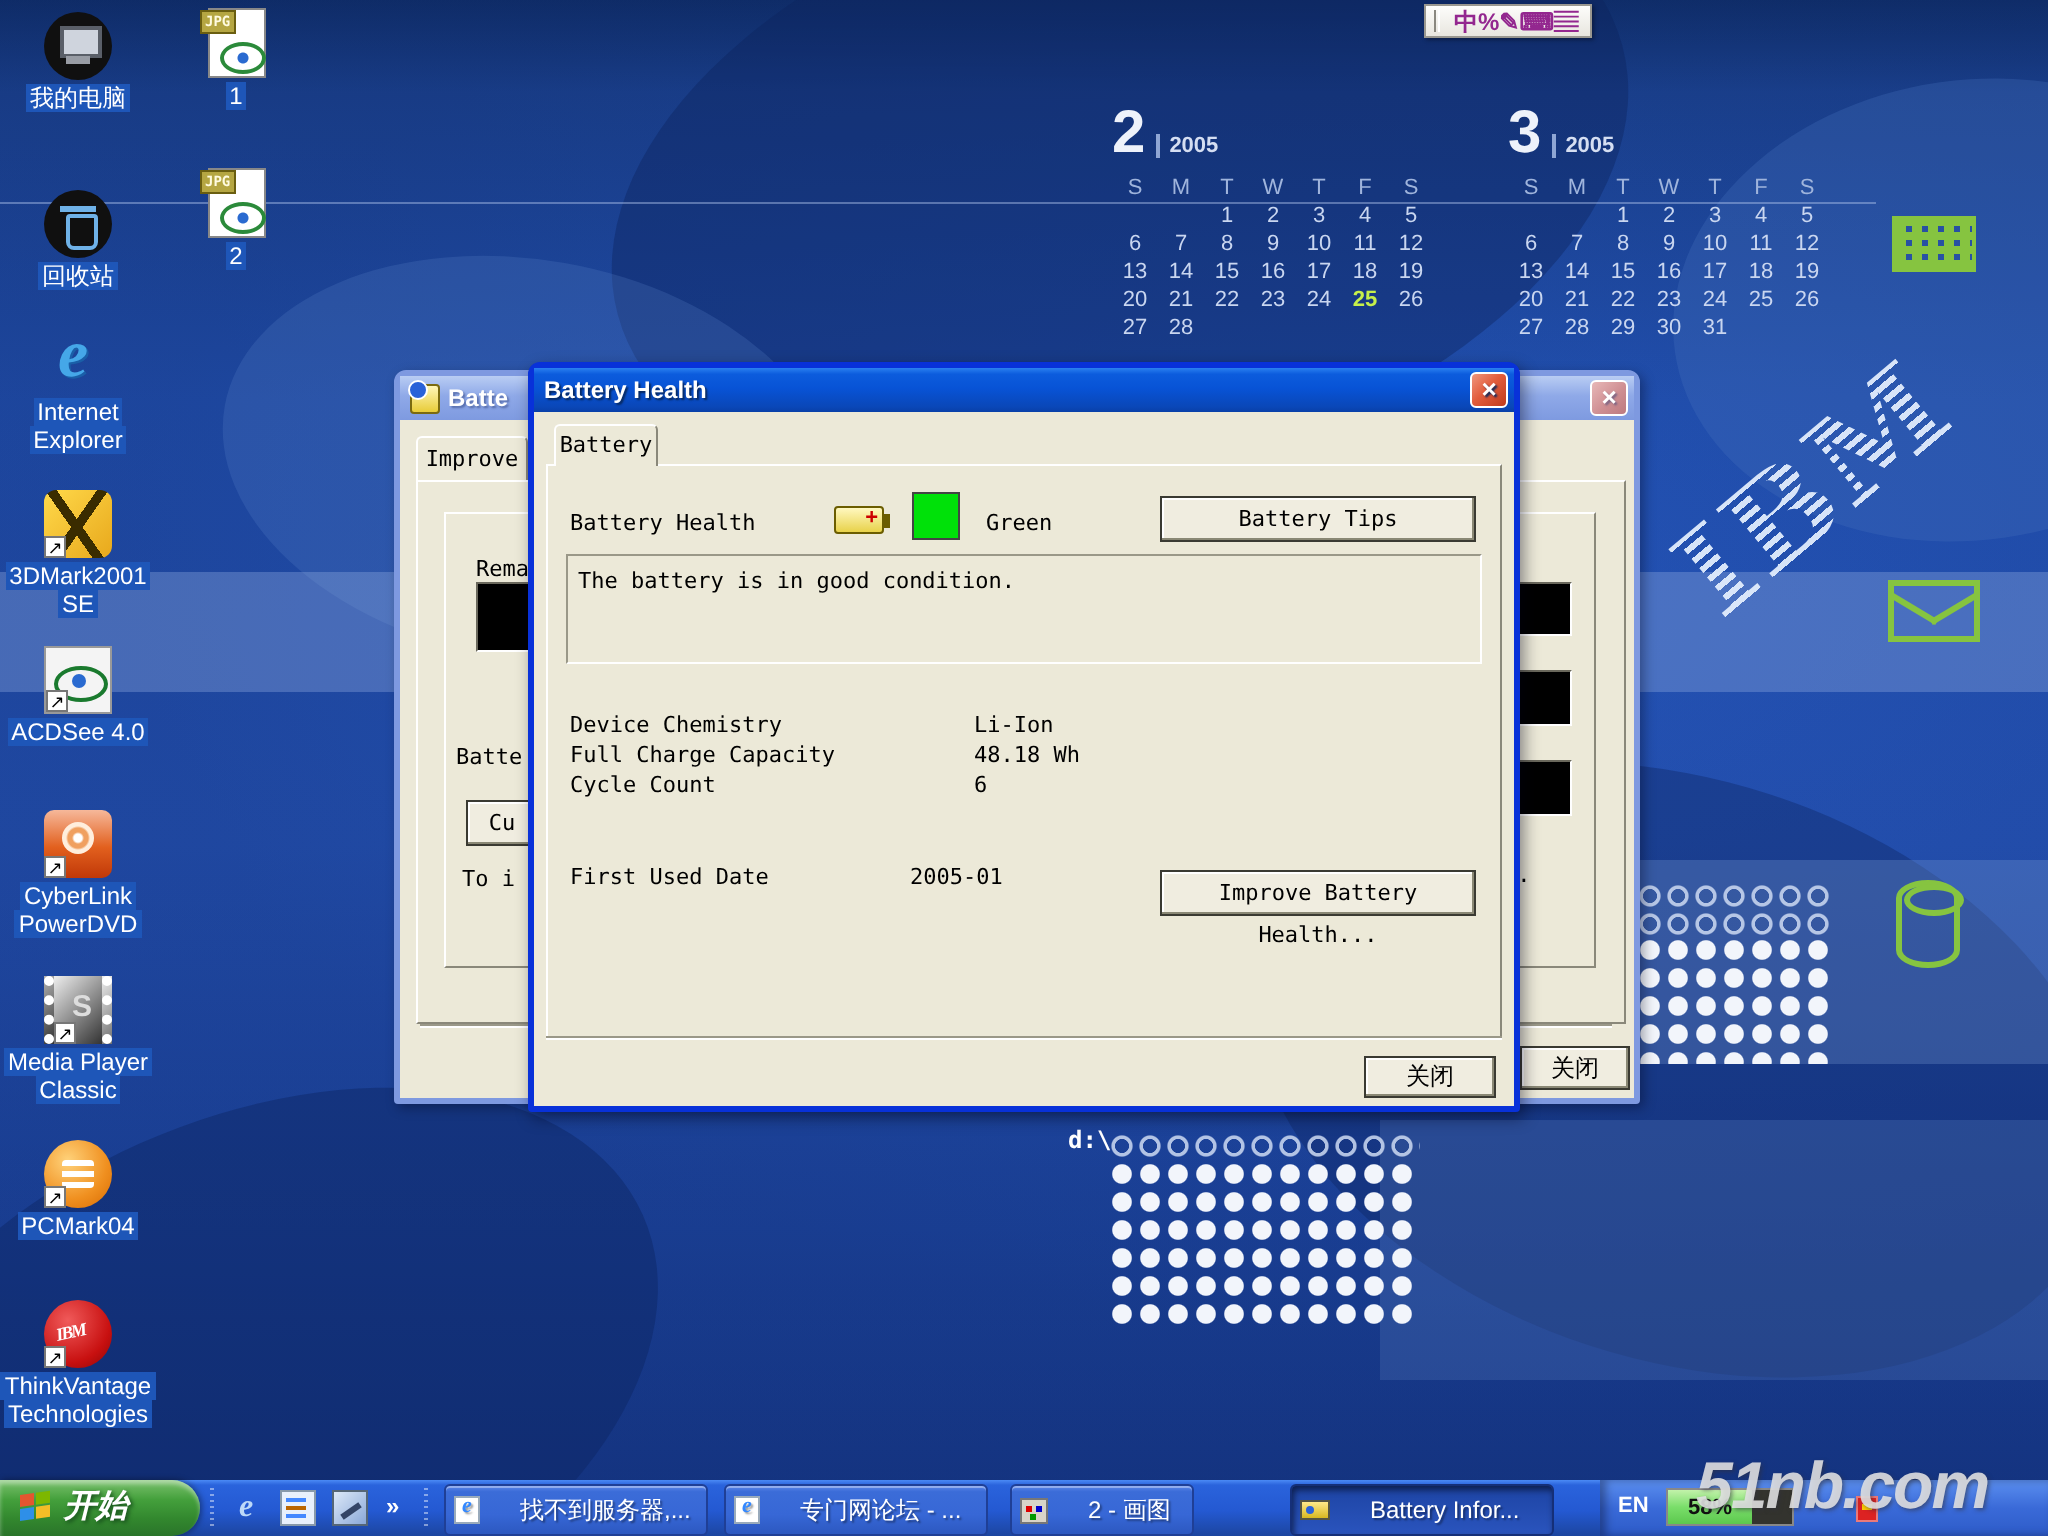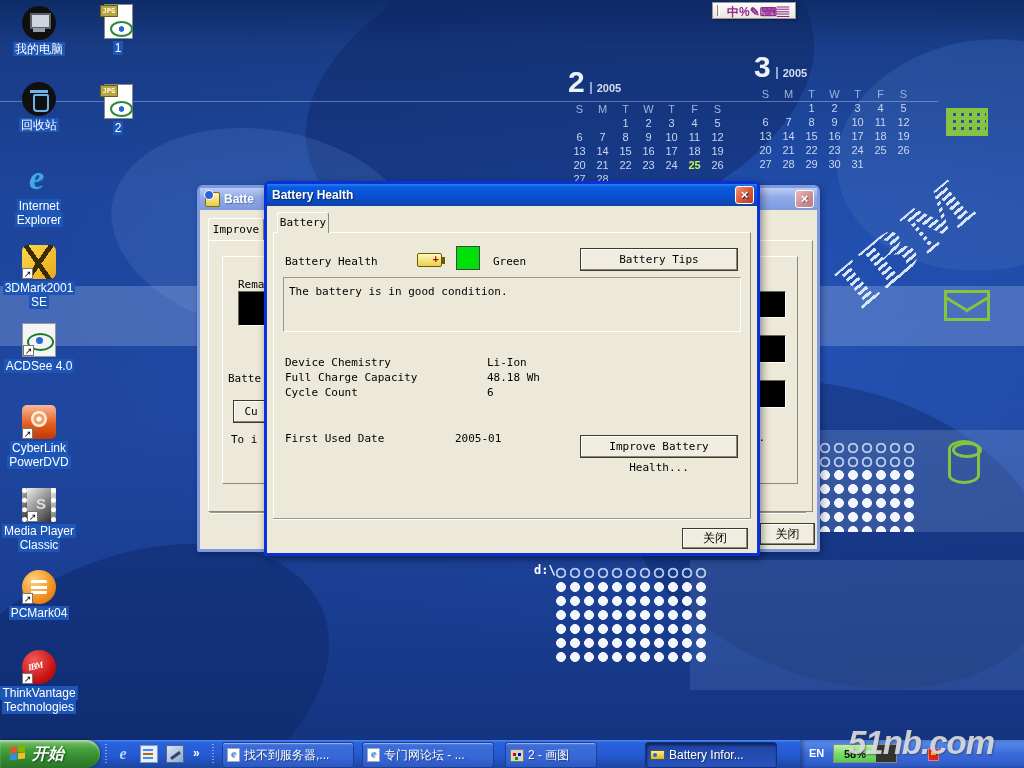--- a/index.html
+++ b/index.html
@@ -135,21 +135,21 @@
   .ql-icon { position:absolute; top:5px; width:18px; height:18px; }
   .ql-e { color:#bcd8f8; font:bold italic 16px "Liberation Serif",serif; text-align:center; line-height:18px; }
   .ql-page { background:#e8f0fc; border:1px solid #89a; }
   .ql-page::after { content:""; position:absolute; left:2px; top:3px; width:10px; height:2px; background:#48f; box-shadow:0 4px 0 #b60, 0 8px 0 #48f; }
   .ql-desk2 { background:linear-gradient(135deg,#dce8f8,#8aa8d8); border:1px solid #567; }
   .ql-desk2::after { content:""; position:absolute; left:3px; top:8px; width:11px; height:3px; background:#346; transform:rotate(-35deg); }
   .ql-chev { position:absolute; top:6px; color:#fff; font-size:12px; font-weight:bold; }
   .task { position:absolute; top:2px; height:24px; border-radius:3px; border:1px solid #1f3f96; color:#fff; font-size:12px;
     background:linear-gradient(180deg,#5b86e8 0%,#3b6cd8 12%,#3767d6 60%,#2c58c0 100%);
     box-shadow:inset 0 1px 0 rgba(255,255,255,.35);
-    display:flex; align-items:center; padding:12px 4px; white-space:nowrap; overflow:hidden; text-shadow:1px 1px 1px rgba(0,0,0,.4); }
+    display:flex; align-items:center; padding:12px 4px; white-space:nowrap; overflow:hidden; text-shadow:1px 1px 1px rgba(0,0,0,.4);gap:16px; }
   .task.pressed { background:linear-gradient(180deg,#1d44a4,#2a54bd); box-shadow:inset 1px 2px 3px rgba(0,0,10,.55); border-color:#152f78; }
   .task .ticon { flex:0 0 auto; margin-right:4px; position:relative; }
   .ti-ie-page { width:13px; height:14px; background:#fff; border:1px solid #9ab; }
   .ti-ie-page::after { content:"e"; position:absolute; left:3px; top:-2px; color:#38f; font:bold italic 11px "Liberation Serif",serif; }
   .ti-paint { width:14px; height:13px; background:#d8d4c8; border:1px solid #777; }
   .ti-paint::after { content:""; position:absolute; left:2px; top:3px; width:3px; height:3px; background:#d00; box-shadow:5px 0 0 #00c, 2px 4px 0 #090; }
   .ti-battery { width:15px; height:10px; background:linear-gradient(#ffe98a,#d8b820); border:1px solid #554; }
   .ti-battery::after { content:""; position:absolute; left:2px; top:2px; width:4px; height:4px; background:#2a62d8; border-radius:50%; }
   .tray { position:absolute; left:800px; top:0; width:224px; height:28px;
     background:linear-gradient(180deg,#5b8ff0 0%,#3a6ad8 50%,#2d5bc8 100%);
@@ -169,21 +169,21 @@
   <div class="leaf leaf1"></div>
   <div class="leaf leaf2"></div>
   <div class="leaf leaf3"></div>
   <div class="leaf leaf4"></div>
   <div class="leaf leaf5"></div>
   <div class="band1"></div>
   <div class="band2"></div>
   <div class="band3"></div>
   <div class="cal-line"></div>
   <div id="cal-holder">
-      <div class="calendar" style="left:568px;top:50px;margin-top:15px;">
+      <div class="calendar" style="left:556px;top:50px;">
         <div class="cal-head"><span class="cal-m">2</span><span class="cal-y">2005</span></div>
         <div class="cal-grid">
           <span class="cal-cell cal-dow">S</span>
           <span class="cal-cell cal-dow">M</span>
           <span class="cal-cell cal-dow">T</span>
           <span class="cal-cell cal-dow">W</span>
           <span class="cal-cell cal-dow">T</span>
           <span class="cal-cell cal-dow">F</span>
           <span class="cal-cell cal-dow">S</span>
           <span class="cal-cell"></span>
@@ -284,21 +284,21 @@
   <div class="ime-bar">
     <div class="ime-handle"></div>
     <span id="ime-items"><span class="ime-item">中</span><span class="ime-item">%</span><span class="ime-item">✎</span><span class="ime-item">⌨</span><span class="ime-item">▤</span></span>
   </div>
 
   <div id="desk-icons">
       <div class="desk-icon" style="left:0px;top:6px;width:78px;">
         <div class="di-art t-my-computer"></div>
         <div class="di-label"><span>我的电脑</span></div>
       </div>
-      <div class="desk-icon" style="left:0px;top:82px;width:78px;">
+      <div class="desk-icon" style="left:0px;top:95px;width:78px;">
         <div class="di-art t-recycle-bin"></div>
         <div class="di-label"><span>回收站</span></div>
       </div>
       <div class="desk-icon" style="left:0px;top:163px;width:78px;">
         <div class="di-art t-ie"></div>
         <div class="di-label"><span>Internet Explorer</span></div>
       </div>
       <div class="desk-icon" style="left:0px;top:245px;width:78px;">
         <div class="di-art t-3dmark">
           <div class="sc-arrow">↗</div>

